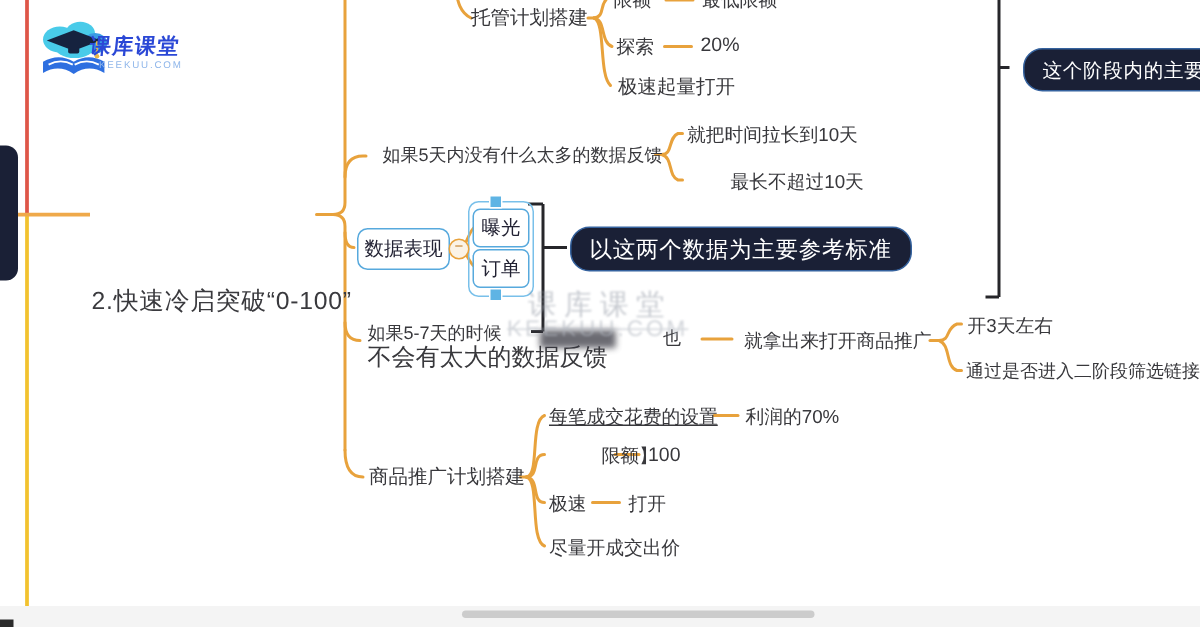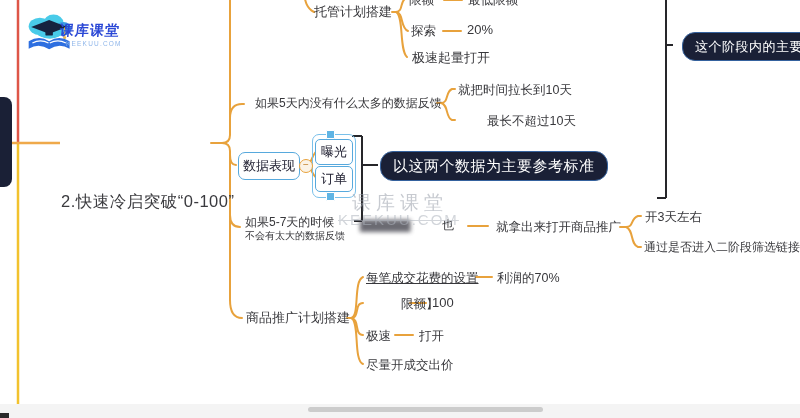--- a/index.html
+++ b/index.html
@@ -160,21 +160,21 @@
 
   <div class="group-outline" style="left:312px;top:134px;width:42px;height:62px;"></div>
   <div class="handle" style="left:326px;top:130px;"></div>
   <div class="handle" style="left:326px;top:192px;"></div>
   <div class="box-blue" style="left:315px;top:139px;width:36px;height:24px;border-radius:5px;">曝光</div>
   <div class="box-blue" style="left:315px;top:166px;width:36px;height:24px;border-radius:5px;">订单</div>
 
   <div class="box-navy" style="left:380px;top:151px;height:28px;">以这两个数据为主要参考标准</div>
 
   <div class="node" style="left:245px;top:216px;font-size:12px;">如果5-7天的时候</div>
-  <div class="node" style="left:245px;top:230px;font-size:10px;">不会有太大的数据反馈</div>
+  <div class="node" style="left:245px;top:230px;font-size:16px;">不会有太大的数据反馈</div>
   <div class="node obscured" style="left:360px;top:219px;font-size:12px;">▇▇▇▇▇▇</div>
   <div class="node" style="left:442px;top:219px;font-size:12px;">也</div>
   <div class="node" style="left:496px;top:220px;">就拿出来打开商品推广</div>
   <div class="node" style="left:645px;top:210px;">开3天左右</div>
   <div class="node" style="left:644px;top:241px;font-size:12px;">通过是否进入二阶段筛选链接</div>
 
   <div class="node" style="left:246px;top:311px;font-size:13px;">商品推广计划搭建</div>
   <div class="node" style="left:366px;top:271px;text-decoration:underline;">每笔成交花费的设置</div>
   <div class="node" style="left:497px;top:271px;">利润的70%</div>
   <div class="node" style="left:366px;top:297px;padding-left:35px;">限额】</div>

